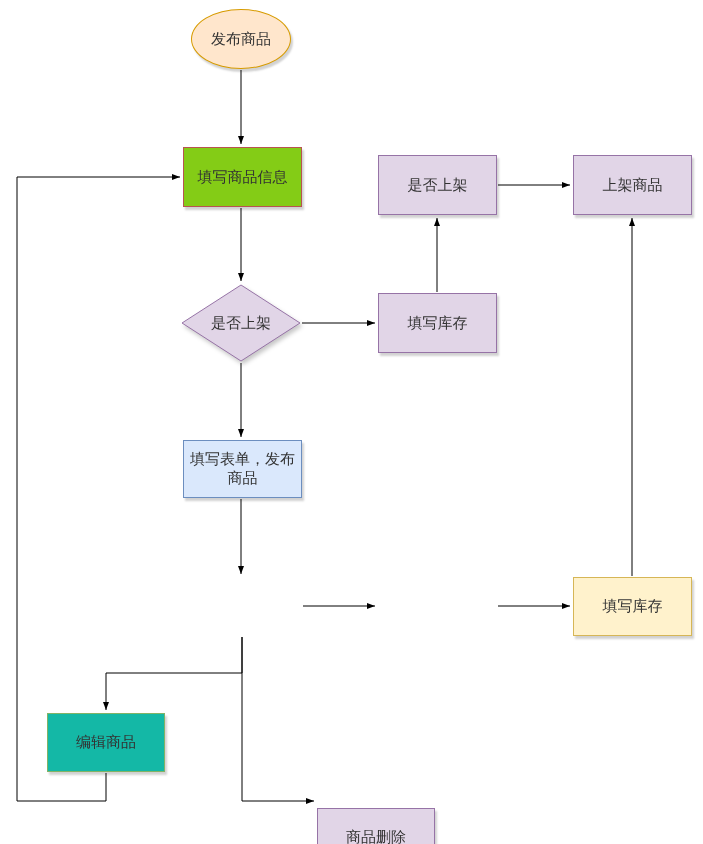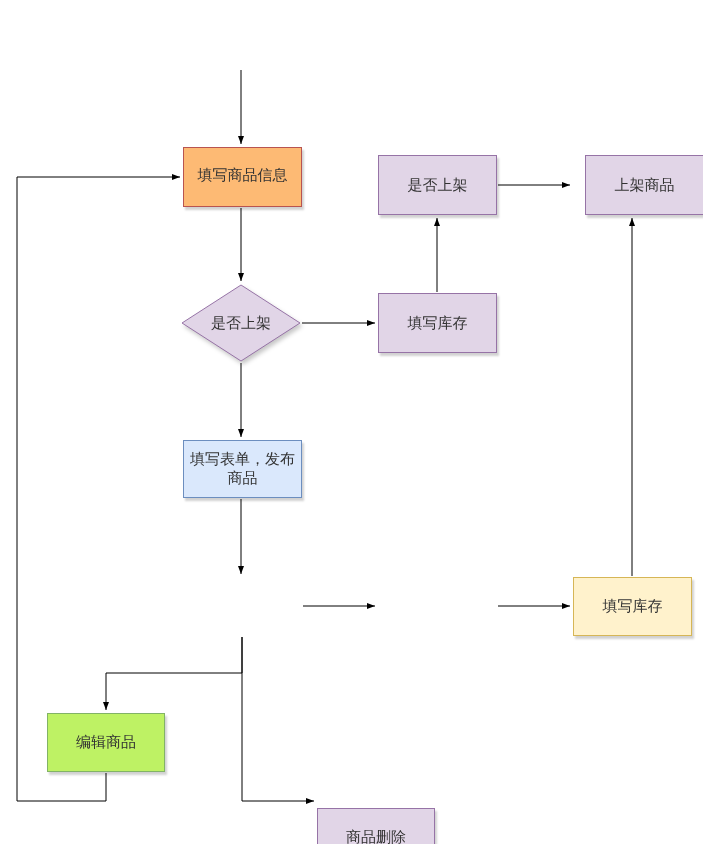--- a/index.html
+++ b/index.html
@@ -10,37 +10,37 @@
   .edges{position:absolute;left:0;top:0;width:703px;height:844px;pointer-events:none;}
   .node{
     position:absolute;display:flex;align-items:center;justify-content:center;
     box-sizing:border-box;text-align:center;
     font-size:15px;line-height:1.25;color:#333333;
     border:1px solid #000;box-shadow:2px 3px 2px rgba(0,0,0,0.18);
     padding:2px;
   }
   .ellipse{border-radius:50%;}
   .orange{background:#FFE6CC;border-color:#D79B00;}
-  .pink{background:#fdba74;border-color:#B85450;font-family:Liberation Mono, monospace;}
+  .pink{background:#84cc16;border-color:#B85450;}
   .purple{background:#E1D5E7;border-color:#9673A6;}
   .blue{background:#DAE8FC;border-color:#6C8EBF;}
   .yellow{background:#FFF2CC;border-color:#D6B656;}
-  .green{background:#bef264;border-color:#82B366;}
+  .green{background:#14b8a6;border-color:#82B366;}
   .diamond{
     border:none;box-shadow:none;background:transparent;padding:0;
   }
   .diamond svg{position:absolute;left:0;top:0;filter:drop-shadow(2px 3px 2px rgba(0,0,0,0.22));}
   .diamond .lbl{position:relative;z-index:1;}
   
   #n-publish        {left:191px;top:9px;  width:100px;height:60px;}
   #n-fill-info      {left:183px;top:147px;width:119px;height:60px;}
   #n-decision       {left:181px;top:284px;width:120px;height:78px;}
   #n-fill-stock-up  {left:378px;top:293px;width:119px;height:60px;}
   #n-list-check     {left:378px;top:155px;width:119px;height:60px;}
-  #n-shelve         {left:573px;top:155px;width:119px;height:60px;margin-left:12px;}
+  #n-shelve         {left:573px;top:155px;width:119px;height:60px;}
   #n-fill-form      {left:183px;top:440px;width:119px;height:58px;align-items:center;}
   #n-warehouse      {left:183px;top:577px;width:119px;height:59px;}
   #n-on-shelf       {left:378px;top:577px;width:119px;height:59px;}
   #n-fill-stock-low {left:573px;top:577px;width:119px;height:59px;}
   #n-edit           {left:47px; top:713px;width:118px;height:59px;}
   #n-delete         {left:317px;top:808px;width:118px;height:59px;}
 </style>
 </head>
 <body>
 
@@ -62,20 +62,23 @@
       <polyline points="241,499 241,574" marker-end="url(#arrow)"></polyline>
       <polyline points="303,606 375,606" marker-end="url(#arrow)"></polyline>
       <polyline points="498,606 570,606" marker-end="url(#arrow)"></polyline>
       <polyline points="632,576 632,218" marker-end="url(#arrow)"></polyline>
       <polyline points="242,637 242,673 106,673 106,710" marker-end="url(#arrow)"></polyline>
       <polyline points="242,637 242,801 314,801" marker-end="url(#arrow)"></polyline>
       <polyline points="106,773 106,801 17,801 17,177 180,177" marker-end="url(#arrow)"></polyline>
     </g>
   </svg>
 
+  <div id="n-publish" class="node ellipse orange">
+    <span class="lbl">发布商品</span>
+  </div>
 
   <div id="n-fill-info" class="node pink">
     <span class="lbl">填写商品信息</span>
   </div>
 
   <div id="n-decision" class="node diamond">
     <svg width="120" height="78" viewBox="0 0 120 78">
       <polygon points="60,1 119,39 60,77 1,39" fill="#E1D5E7" stroke="#9673A6" stroke-width="1"></polygon>
     </svg>
     <span class="lbl">是否上架</span>

